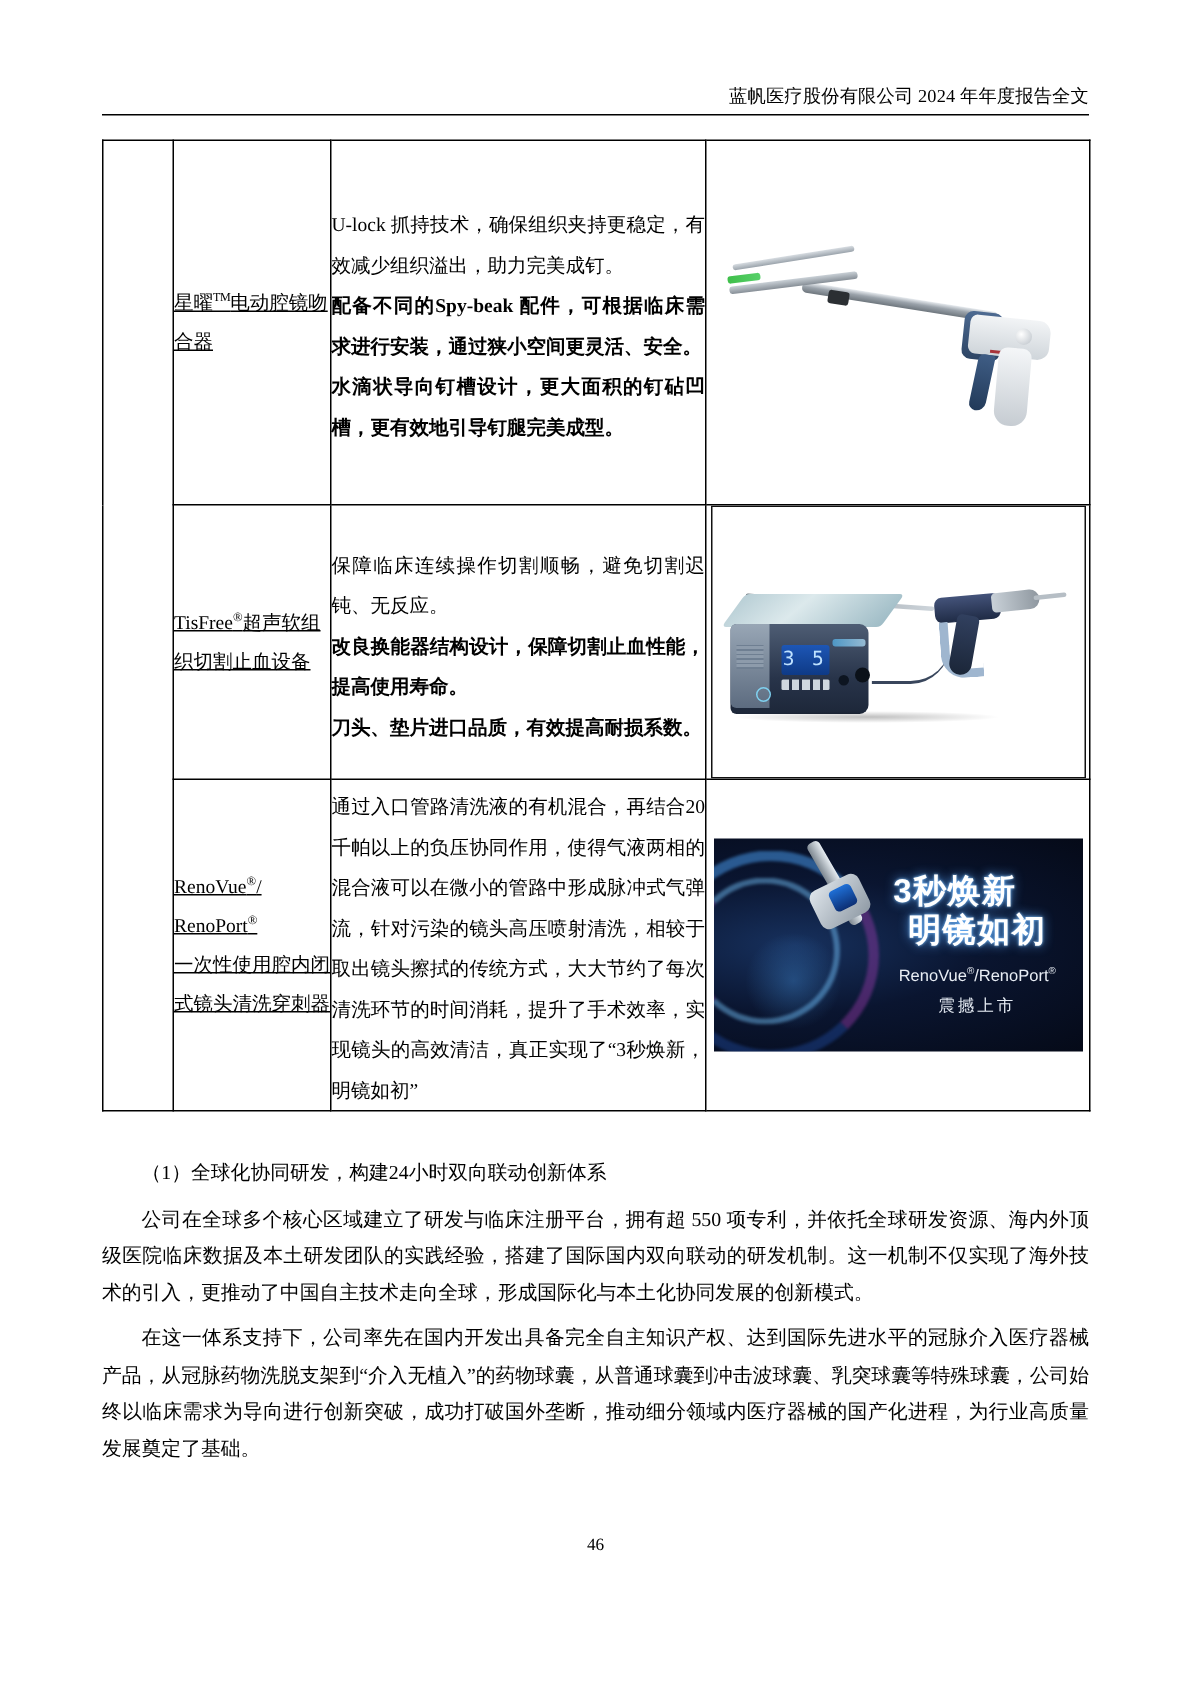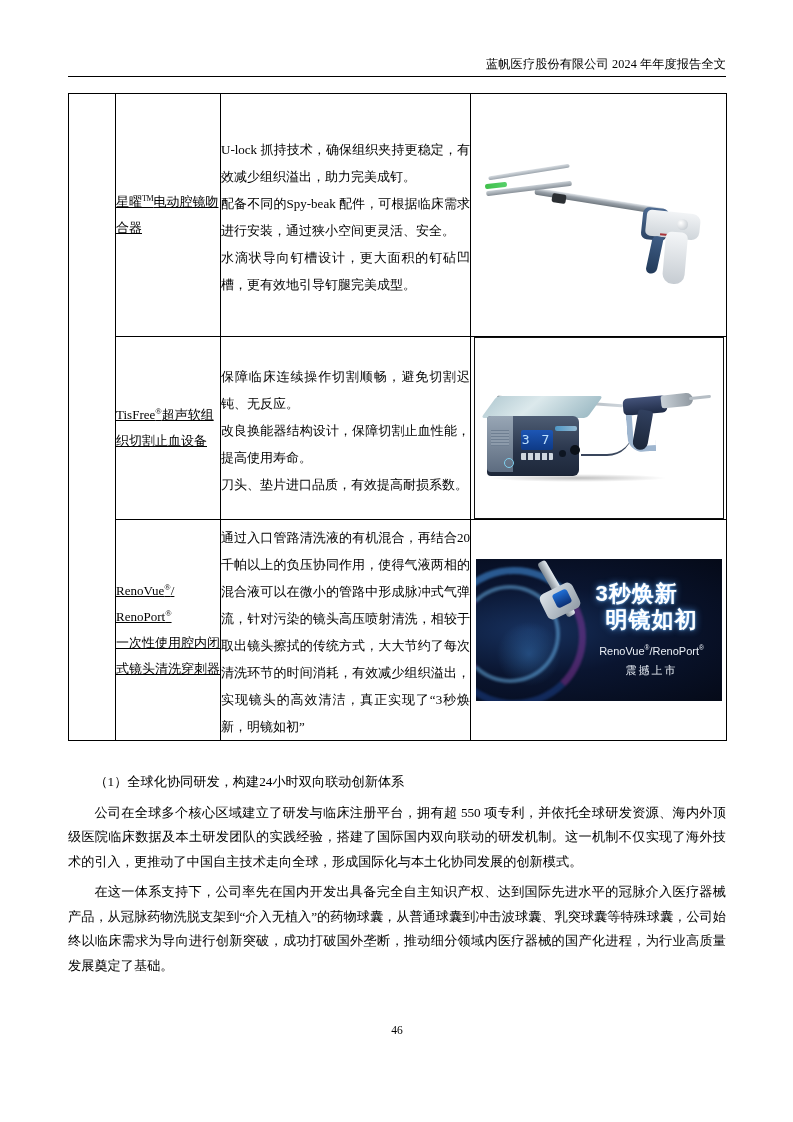--- a/index.html
+++ b/index.html
@@ -72,21 +72,21 @@
   .cell-desc {
     padding: 8px 10px 8px 10px;
     font-size: 13px;
     line-height: 27px;
     text-align: justify;
     text-justify: inter-ideograph;
   }
   .cell-desc p {
     margin: 4px 0 0 0;
   }
-  .cell-desc p + p { margin-top: 0; }
+  .cell-desc p + p { margin-top: 0; font-weight: bold; }
 
   .cell-img {
     text-align: center;
     vertical-align: middle;
     padding: 4px 0;
   }
   sup { font-size: 0.65em; vertical-align: super; line-height: 0; }
   .tm { font-size: 0.62em; vertical-align: super; line-height: 0; letter-spacing: -0.3px; }
 
   
@@ -508,21 +508,21 @@
           <p>刀头、垫片进口品质，有效提高耐损系数。</p>
         </td>
         <td class="cell-img">
           <div class="fig-gen">
             <div class="gen-probe"></div>
             <div class="gen-top"></div>
             <div class="gen-front"></div>
             <div class="gen-side"></div>
             <div class="gen-vents"></div>
             <div class="gen-logo"></div>
-            <div class="gen-screen">3  7</div>
+            <div class="gen-screen">3  5</div>
             <div class="gen-btnrow"></div>
             <div class="gen-power"></div>
             <div class="gen-port1"></div>
             <div class="gen-port2"></div>
             <div class="gen-cable"></div>
             <div class="gen-hp-body"></div>
             <div class="gen-hp-nose"></div>
             <div class="gen-hp-tip"></div>
             <div class="gen-hp-trig"></div>
             <div class="gen-hp-grip"></div>
@@ -531,21 +531,21 @@
         </td>
       </tr>
 
       <tr>
         <td class="cell-name">
           <div><span>RenoVue</span><sup>®</sup><span>/</span></div>
           <div><span>RenoPort</span><sup>®</sup></div>
           <div>一次性使用腔内闭式镜头清洗穿刺器</div>
         </td>
         <td class="cell-desc">
-          <p>通过入口管路清洗液的有机混合，再结合20千帕以上的负压协同作用，使得气液两相的混合液可以在微小的管路中形成脉冲式气弹流，针对污染的镜头高压喷射清洗，相较于取出镜头擦拭的传统方式，大大节约了每次清洗环节的时间消耗，有效减少组织溢出，实现镜头的高效清洁，真正实现了“3秒焕新，明镜如初”</p>
+          <p>通过入口管路清洗液的有机混合，再结合20千帕以上的负压协同作用，使得气液两相的混合液可以在微小的管路中形成脉冲式气弹流，针对污染的镜头高压喷射清洗，相较于取出镜头擦拭的传统方式，大大节约了每次清洗环节的时间消耗，提升了手术效率，实现镜头的高效清洁，真正实现了“3秒焕新，明镜如初”</p>
         </td>
         <td class="cell-img">
           <div class="fig-banner">
             <div class="bn-swirl"></div>
             <div class="bn-swirl2"></div>
             <div class="bn-glow"></div>
             <div class="bn-scope-shaft"></div>
             <div class="bn-scope-head"></div>
             <div class="bn-scope-win"></div>
             <div class="bn-head1">3秒焕新</div>

